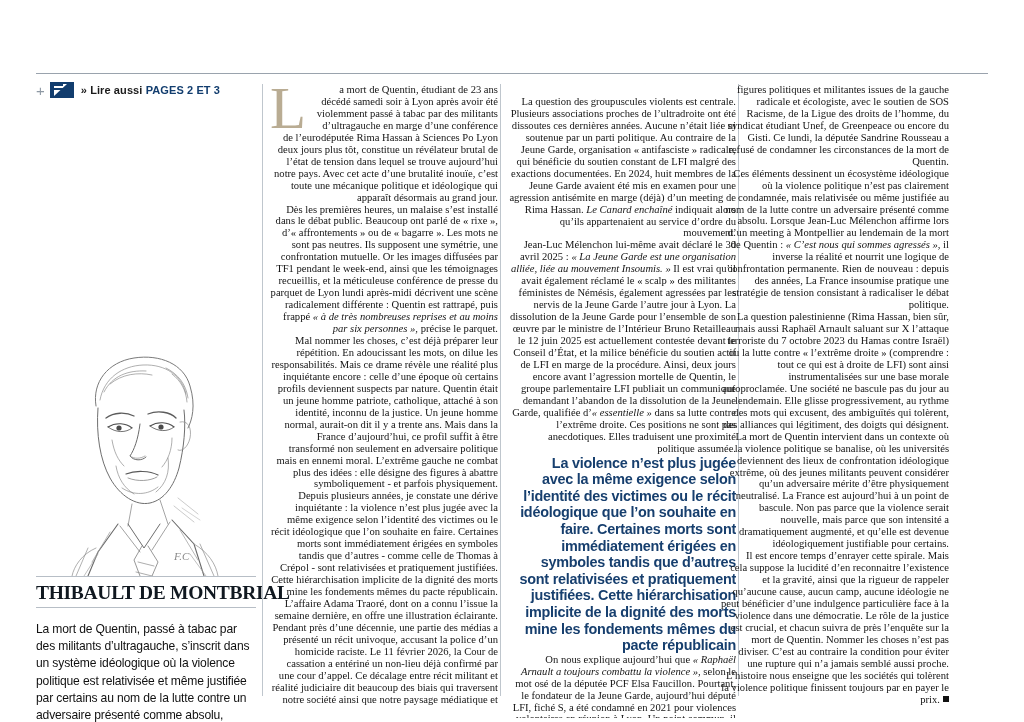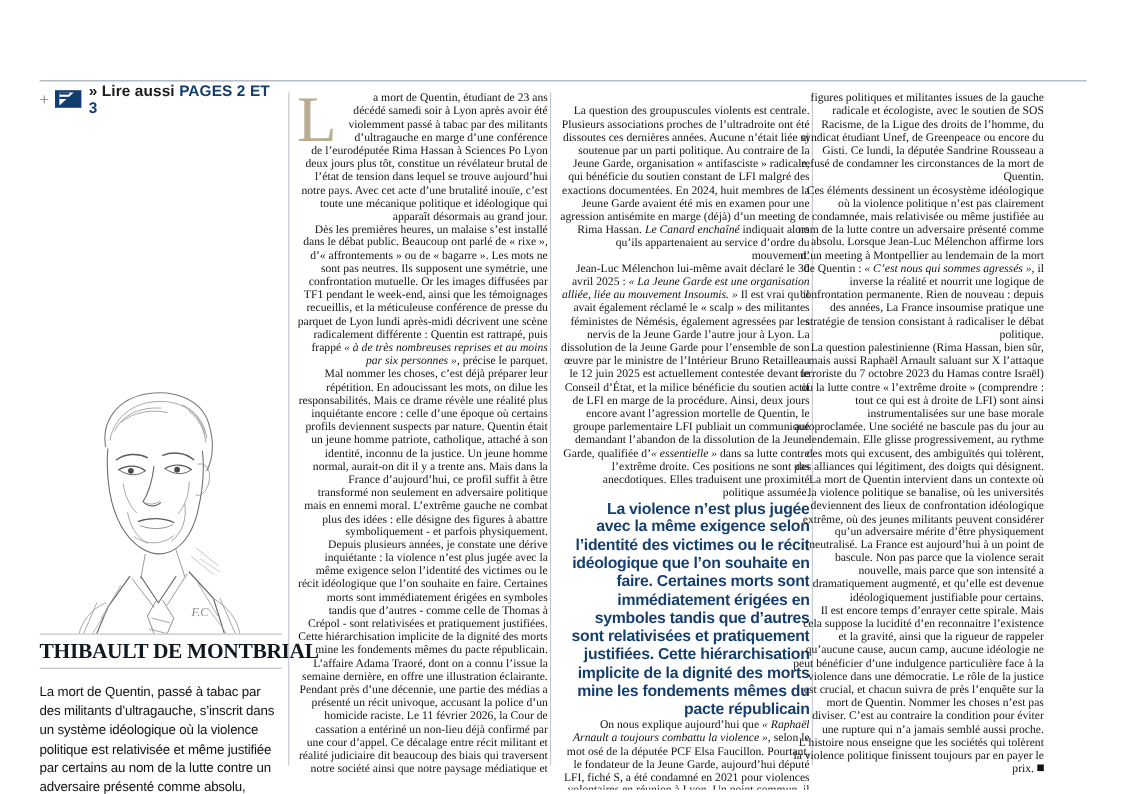--- a/index.html
+++ b/index.html
@@ -88,21 +88,21 @@
   .figaro-logo::after {
     content: "";
     position: absolute;
     left: 4px; top: 2px;
     width: 9px; height: 2px;
     background: #123d6e;
     box-shadow: 0 4px 0 0 #123d6e;
   }
   .lire-text {
     font-family: "Liberation Sans", sans-serif;
-    font-size: 14px;
+    font-size: 11px;
     font-weight: bold;
     color: #1b1b1b;
     letter-spacing: 0.1px;
     margin-left: 3px;
   }
   .lire-text .pages {
     color: #123d6e;
   }
 
   .portrait-wrap {

